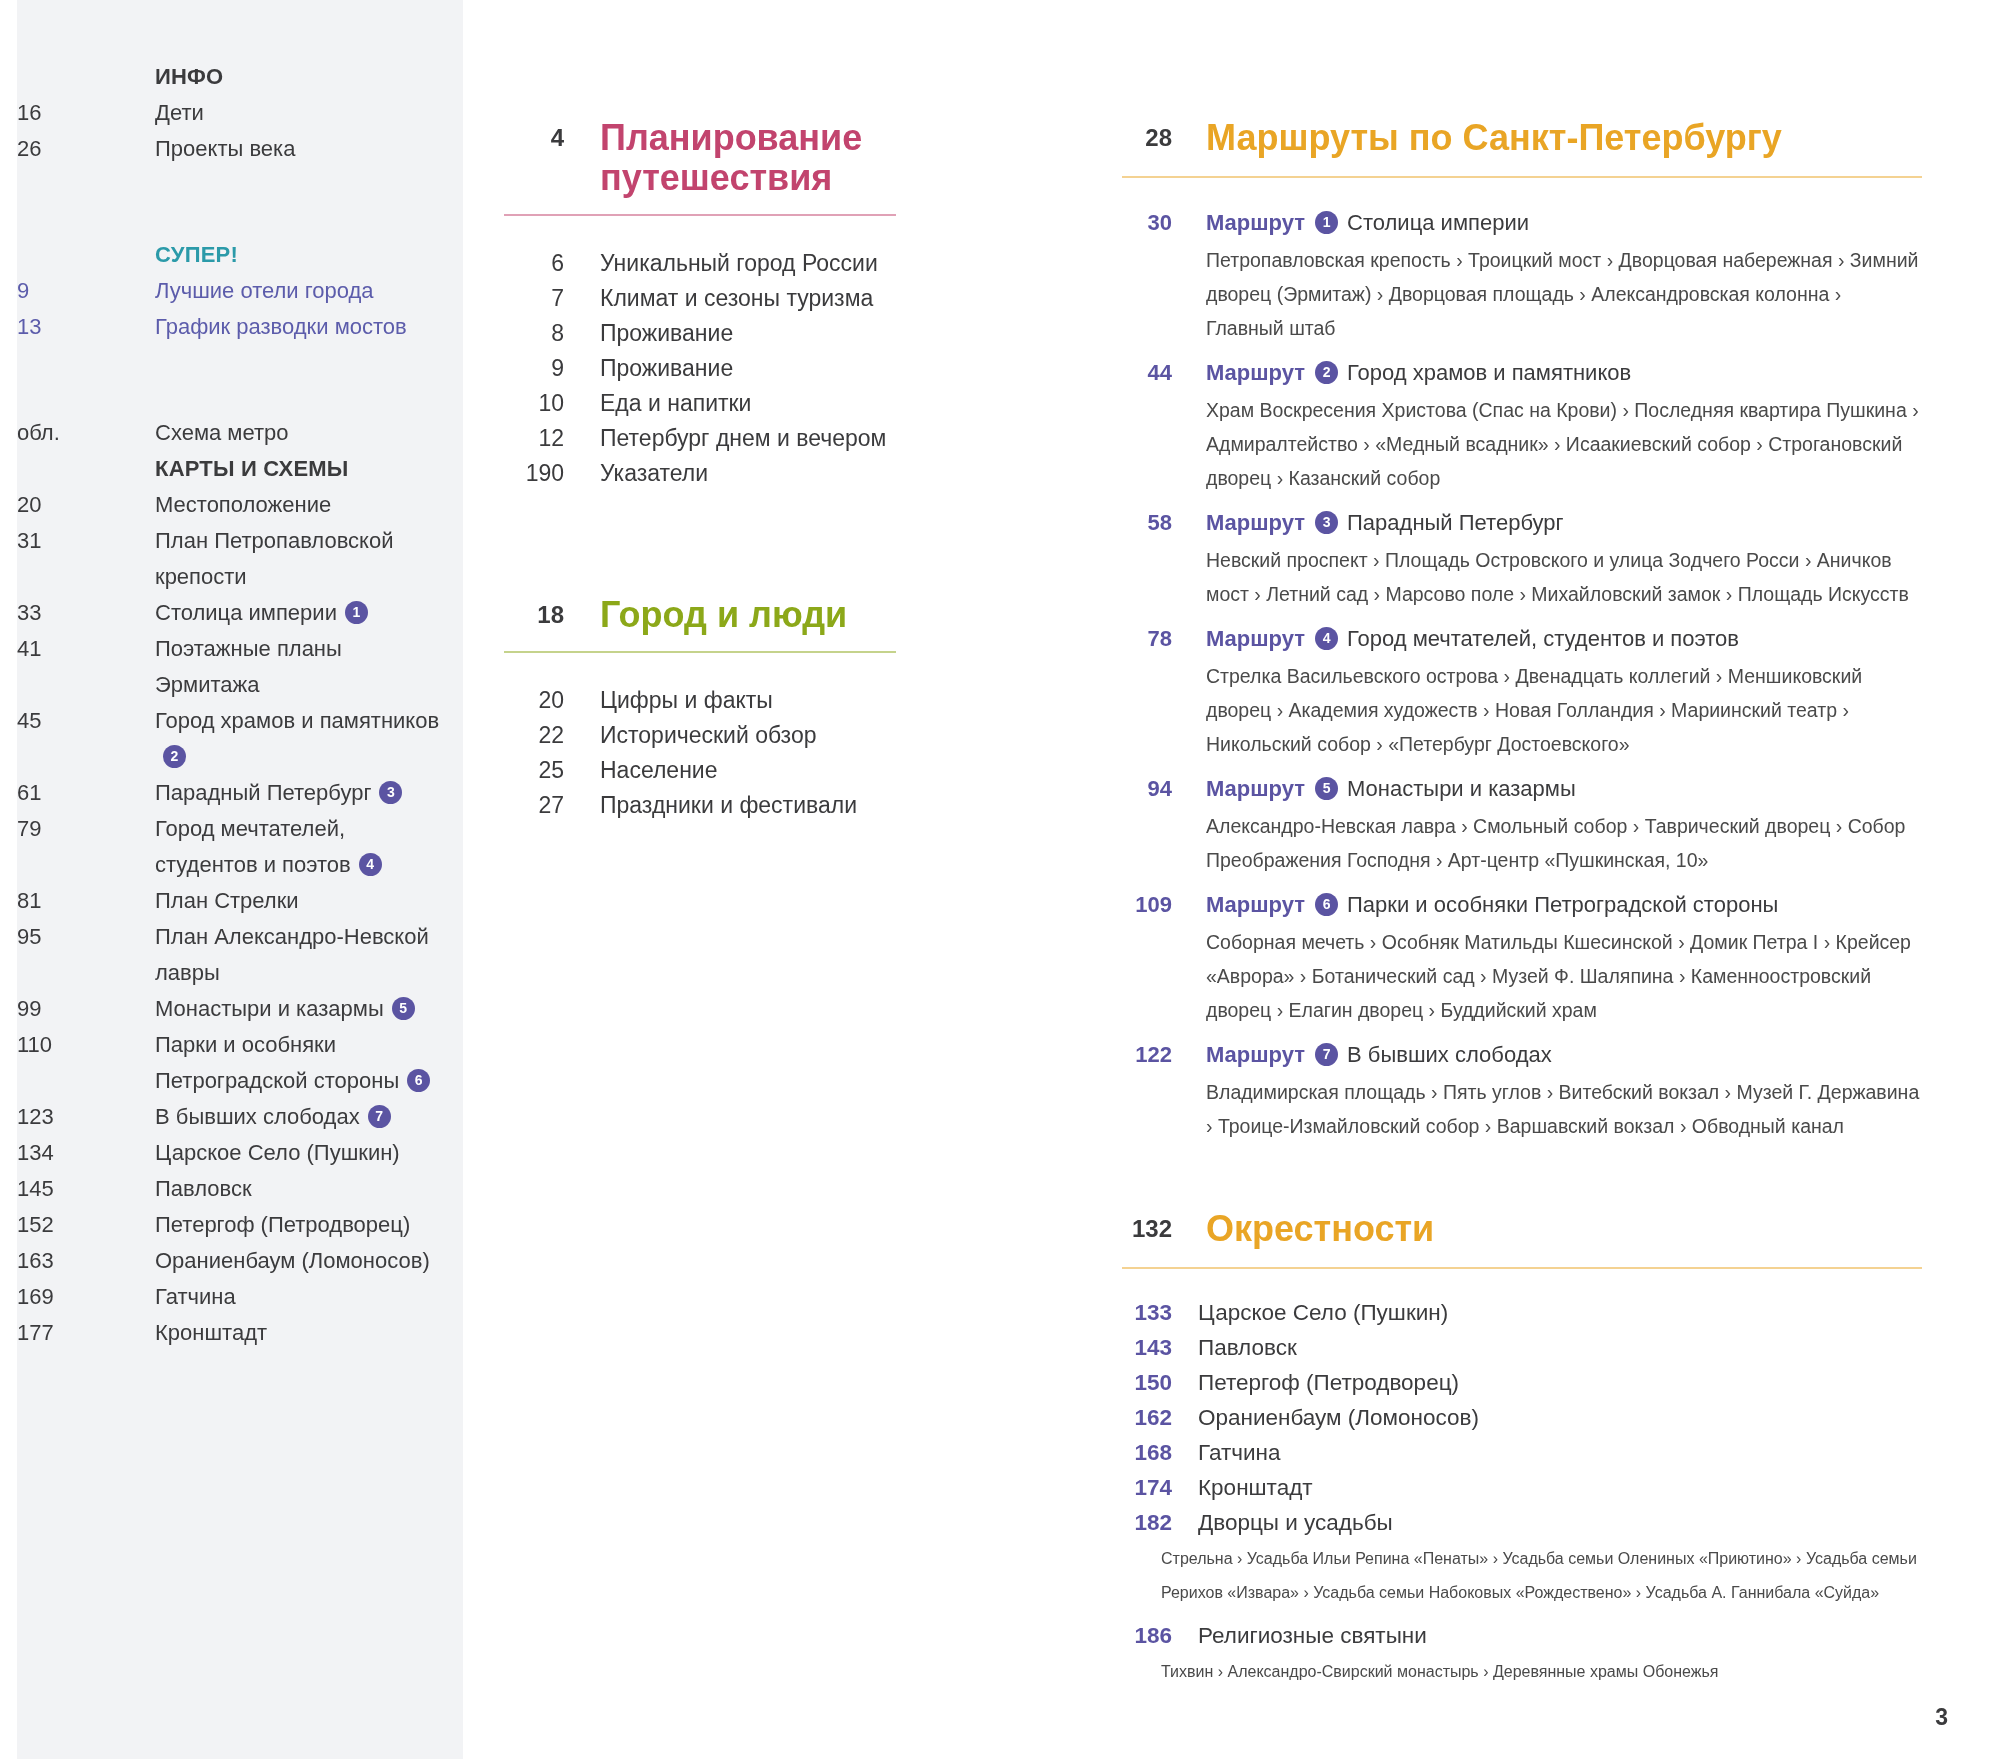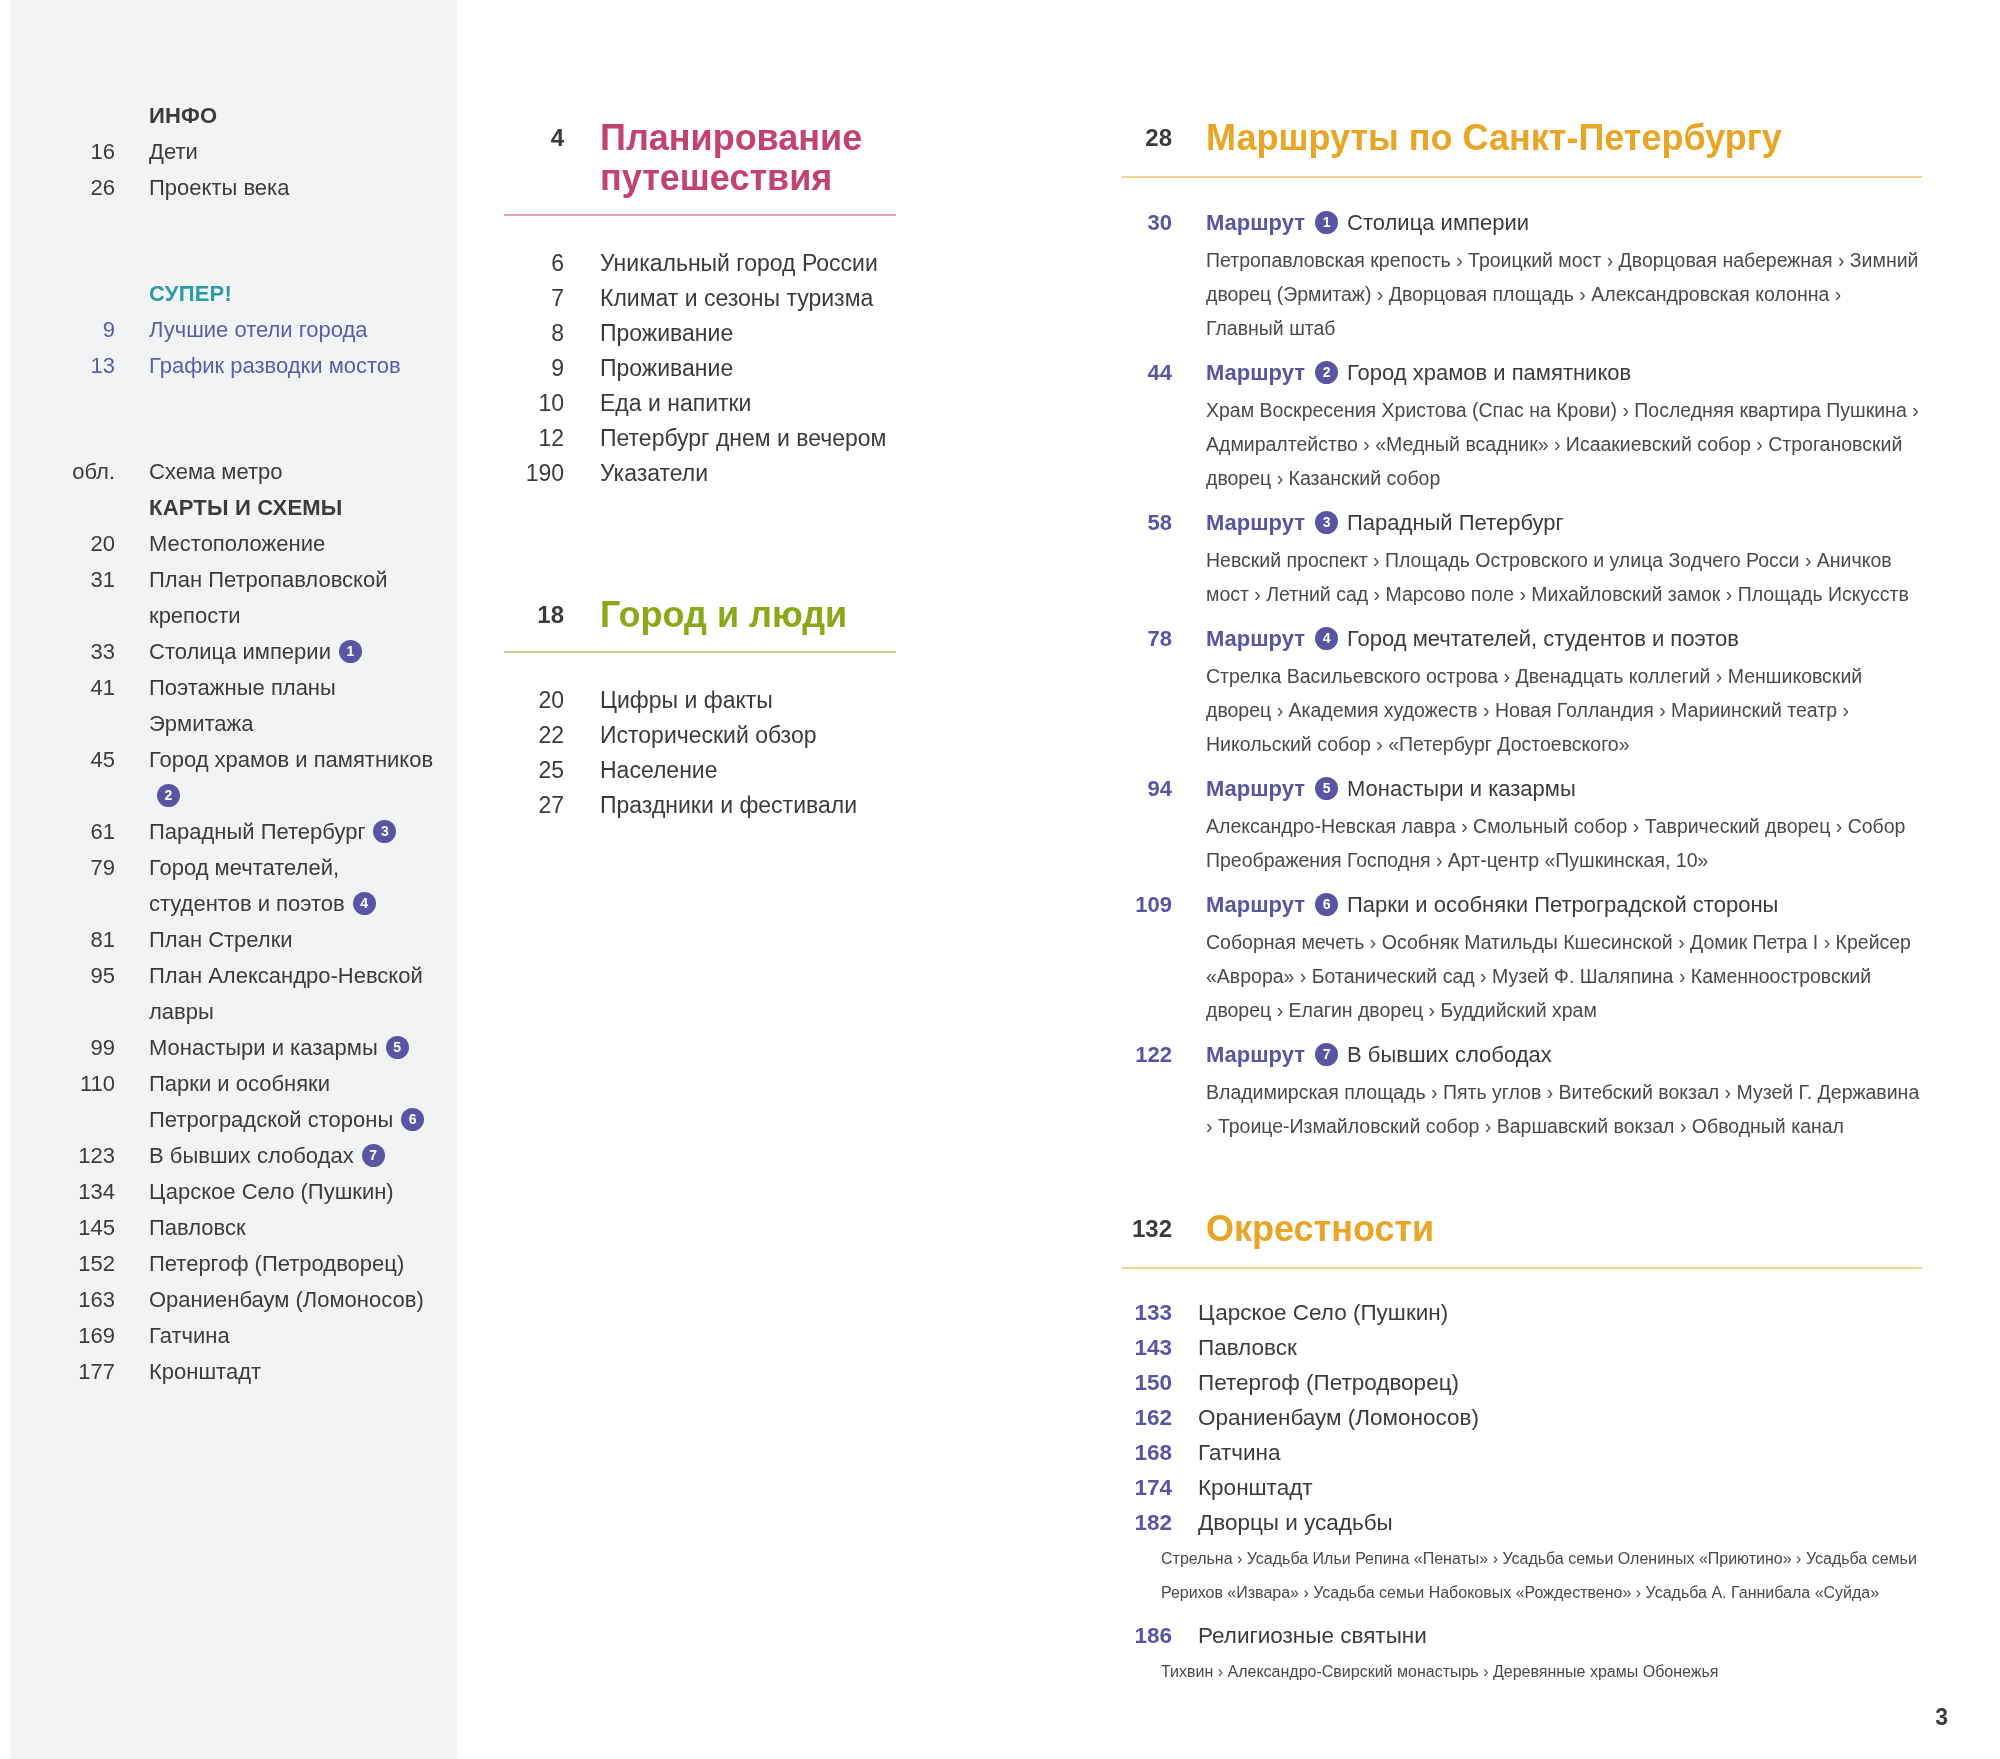--- a/index.html
+++ b/index.html
@@ -2,26 +2,26 @@
 <html style="--sidebar-bg: #f2f3f5; --text: #3b3b3d; --muted-text: #4a4a4a; --teal: #2b9aa9; --link: #5c5cab; --pink: #c2446e; --green: #8ca819; --orange: #e9a525; --purple: #5b54a2;"><head>
 <meta charset="utf-8">
 <style>
   html,body{margin:0;padding:0}
   body{
     width:2000px;height:1759px;position:relative;overflow:hidden;background:#ffffff;
     font-family:"Liberation Sans","DejaVu Sans",sans-serif;color:var(--text,#3b3b3d);
     -webkit-font-smoothing:antialiased;
   }
   
-  .sidebar{position:absolute;left:11px;top:0;width:446px;height:1759px;background:var(--sidebar-bg,#f2f3f5);
-    padding:98px 20px 0 0;box-sizing:border-box}
+  .sidebar{position:absolute;left:17px;top:0;width:446px;height:1759px;background:var(--sidebar-bg,#f2f3f5);
+    padding:59px 20px 0 0;box-sizing:border-box}
   .sb-section{margin-top:70px}
   .sb-section:first-child{margin-top:0}
   .sb-row{display:grid;grid-template-columns:104px 1fr;column-gap:34px;font-size:22px;line-height:36px}
-  .sb-num{text-align:right}
+  .sb-num{}
   .sb-title{font-weight:bold;letter-spacing:.2px}
   .sb-title.super{color:var(--teal,#2b9aa9)}
   .sb-row.link{color:var(--link,#5c5cab)}
   
   .mid{position:absolute;left:504px;top:118px;width:392px}
   .mid-section + .mid-section{margin-top:104px}
   .sec-head{display:grid;grid-template-columns:60px 1fr;column-gap:36px}
   .sec-num{font-size:24px;font-weight:bold;text-align:right;line-height:40px}
   .sec-title{margin:0;font-size:36px;font-weight:bold;line-height:40px}
   .rule{height:2px;opacity:.5;margin:16px 0 0}

